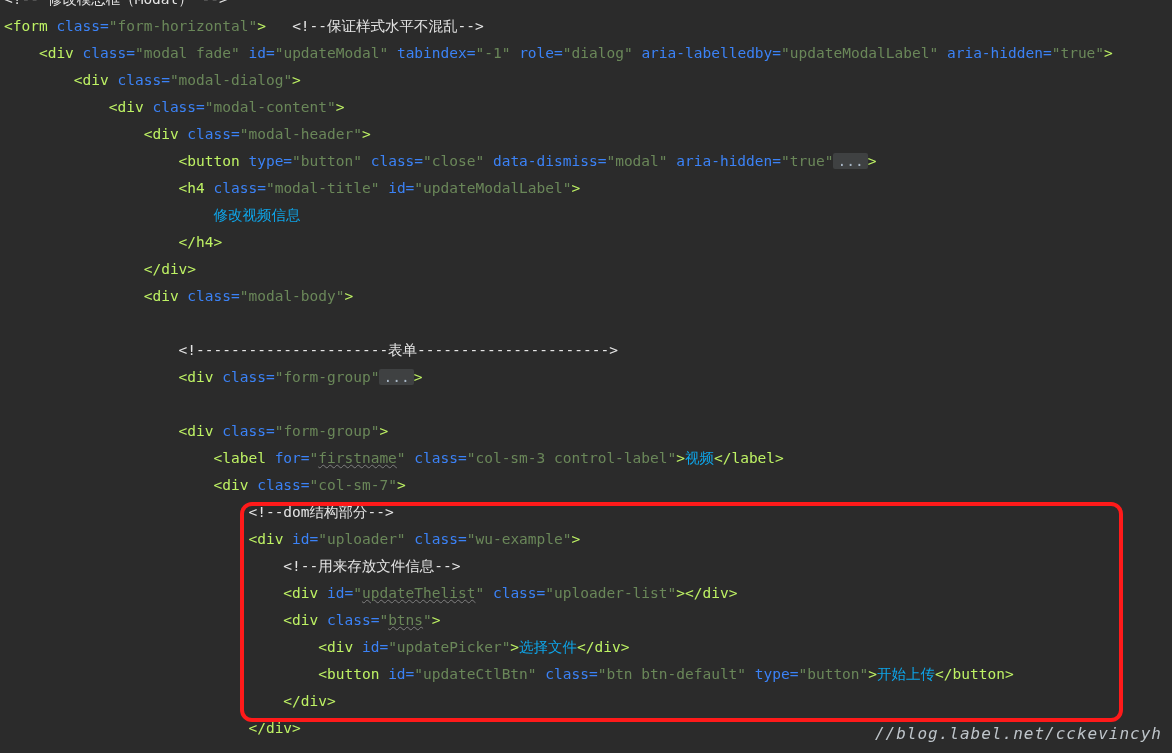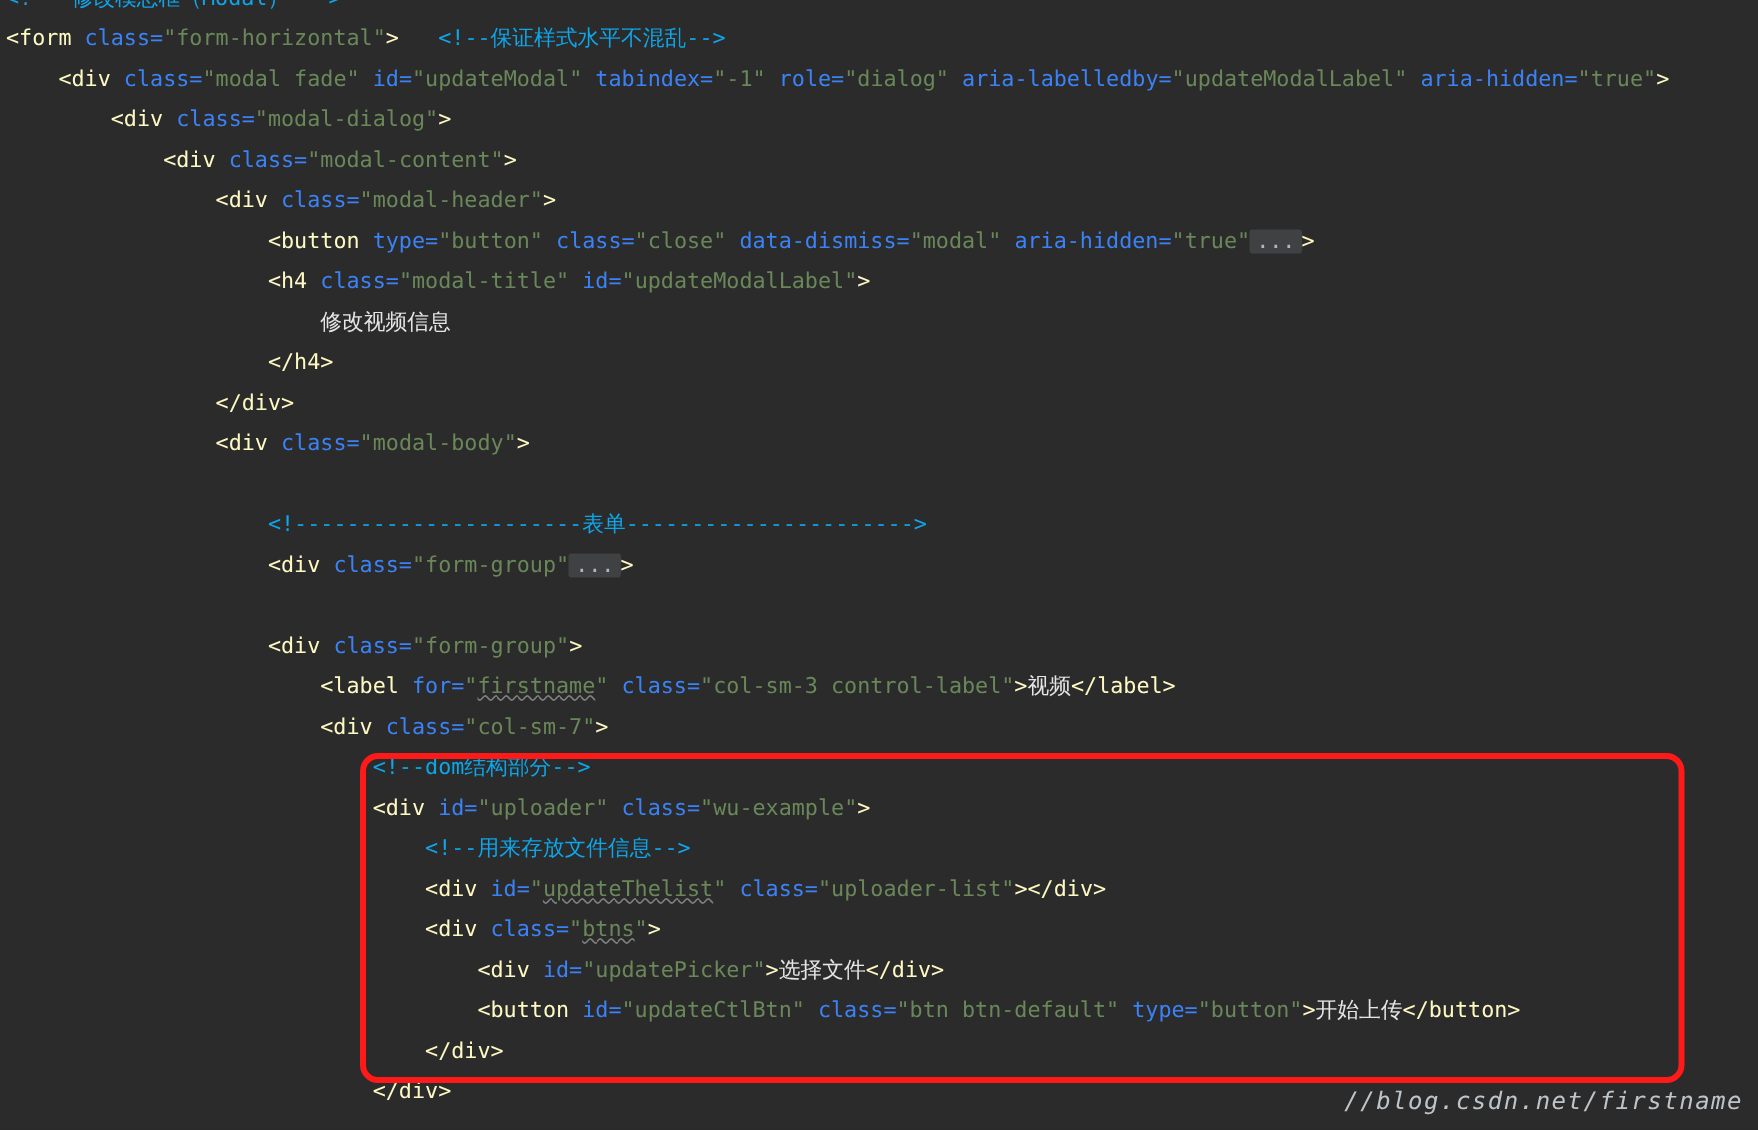--- a/index.html
+++ b/index.html
@@ -1,26 +1,26 @@
 <!DOCTYPE html>
 <html><head>
 <meta charset="utf-8">
 <style>
 html,body{margin:0;padding:0;background:#2b2b2b;font-family:"Consolas","Monaco",monospace;font-size:14.5px;line-height:27px;color:#a9b7c6;overflow:hidden}
 body{width:1172px;height:753px;position:relative}
 .code{position:absolute;left:4px;top:0;white-space:pre}
 .row{height:27px}   
-.tag{color:#fef9c3}
+.tag{color:#bef264}
 .attr{color:#3b82f6}
 .str{color:#6a8759}
-.cmt{color:#0ea5e9}
-.txt{color:#e5e5e5}
+.cmt{color:#e5e5e5}
+.txt{color:#0ea5e9}
 .fold{background:#3f4142;color:#a9b7c6;padding:0 4px;border-radius:2px}
 .wavy{text-decoration:underline wavy #808080;text-decoration-thickness:1px}
 .box{position:absolute;border:4px solid #ff1a1a;border-radius:12px;pointer-events:none}
 .watermark{position:absolute;right:10px;bottom:6px;color:#cfd6dc;font-style:italic;font-size:16px;letter-spacing:1px;opacity:.9}
 </style>
 </head>
 <body>
 
 <div class="code" id="code" style="top: -14px;"><div class="row"><span></span><span class="cmt">&lt;!-- 修改模态框（Modal） --&gt;</span></div><div class="row"><span></span><span class="tag">&lt;form </span><span class="attr">class=</span><span class="str">"form-horizontal"</span><span class="tag">&gt;</span><span class="txt">   </span><span class="cmt">&lt;!--保证样式水平不混乱--&gt;</span></div><div class="row"><span>    </span><span class="tag">&lt;div </span><span class="attr">class=</span><span class="str">"modal fade"</span><span class="txt"> </span><span class="attr">id=</span><span class="str">"updateModal"</span><span class="txt"> </span><span class="attr">tabindex=</span><span class="str">"-1"</span><span class="txt"> </span><span class="attr">role=</span><span class="str">"dialog"</span><span class="txt"> </span><span class="attr">aria-labelledby=</span><span class="str">"updateModalLabel"</span><span class="txt"> </span><span class="attr">aria-hidden=</span><span class="str">"true"</span><span class="tag">&gt;</span></div><div class="row"><span>        </span><span class="tag">&lt;div </span><span class="attr">class=</span><span class="str">"modal-dialog"</span><span class="tag">&gt;</span></div><div class="row"><span>            </span><span class="tag">&lt;div </span><span class="attr">class=</span><span class="str">"modal-content"</span><span class="tag">&gt;</span></div><div class="row"><span>                </span><span class="tag">&lt;div </span><span class="attr">class=</span><span class="str">"modal-header"</span><span class="tag">&gt;</span></div><div class="row"><span>                    </span><span class="tag">&lt;button </span><span class="attr">type=</span><span class="str">"button"</span><span class="txt"> </span><span class="attr">class=</span><span class="str">"close"</span><span class="txt"> </span><span class="attr">data-dismiss=</span><span class="str">"modal"</span><span class="txt"> </span><span class="attr">aria-hidden=</span><span class="str">"true"</span><span class="fold">...</span><span class="tag">&gt;</span></div><div class="row"><span>                    </span><span class="tag">&lt;h4 </span><span class="attr">class=</span><span class="str">"modal-title"</span><span class="txt"> </span><span class="attr">id=</span><span class="str">"updateModalLabel"</span><span class="tag">&gt;</span></div><div class="row"><span>                        </span><span class="txt">修改视频信息</span></div><div class="row"><span>                    </span><span class="tag">&lt;/h4&gt;</span></div><div class="row"><span>                </span><span class="tag">&lt;/div&gt;</span></div><div class="row"><span>                </span><span class="tag">&lt;div </span><span class="attr">class=</span><span class="str">"modal-body"</span><span class="tag">&gt;</span></div><div class="row"><span></span><span class="txt"> </span></div><div class="row"><span>                    </span><span class="cmt">&lt;!----------------------表单----------------------&gt;</span></div><div class="row"><span>                    </span><span class="tag">&lt;div </span><span class="attr">class=</span><span class="str">"form-group"</span><span class="fold">...</span><span class="tag">&gt;</span></div><div class="row"><span></span><span class="txt"> </span></div><div class="row"><span>                    </span><span class="tag">&lt;div </span><span class="attr">class=</span><span class="str">"form-group"</span><span class="tag">&gt;</span></div><div class="row"><span>                        </span><span class="tag">&lt;label </span><span class="attr">for=</span><span class="str">"</span><span class="str wavy">firstname</span><span class="str">"</span><span class="txt"> </span><span class="attr">class=</span><span class="str">"col-sm-3 control-label"</span><span class="tag">&gt;</span><span class="txt">视频</span><span class="tag">&lt;/label&gt;</span></div><div class="row"><span>                        </span><span class="tag">&lt;div </span><span class="attr">class=</span><span class="str">"col-sm-7"</span><span class="tag">&gt;</span></div><div class="row"><span>                            </span><span class="cmt">&lt;!--dom结构部分--&gt;</span></div><div class="row"><span>                            </span><span class="tag">&lt;div </span><span class="attr">id=</span><span class="str">"uploader"</span><span class="txt"> </span><span class="attr">class=</span><span class="str">"wu-example"</span><span class="tag">&gt;</span></div><div class="row"><span>                                </span><span class="cmt">&lt;!--用来存放文件信息--&gt;</span></div><div class="row"><span>                                </span><span class="tag">&lt;div </span><span class="attr">id=</span><span class="str">"</span><span class="str wavy">updateThelist</span><span class="str">"</span><span class="txt"> </span><span class="attr">class=</span><span class="str">"uploader-list"</span><span class="tag">&gt;</span><span class="tag">&lt;/div&gt;</span></div><div class="row"><span>                                </span><span class="tag">&lt;div </span><span class="attr">class=</span><span class="str">"</span><span class="str wavy">btns</span><span class="str">"</span><span class="tag">&gt;</span></div><div class="row"><span>                                    </span><span class="tag">&lt;div </span><span class="attr">id=</span><span class="str">"updatePicker"</span><span class="tag">&gt;</span><span class="txt">选择文件</span><span class="tag">&lt;/div&gt;</span></div><div class="row"><span>                                    </span><span class="tag">&lt;button </span><span class="attr">id=</span><span class="str">"updateCtlBtn"</span><span class="txt"> </span><span class="attr">class=</span><span class="str">"btn btn-default"</span><span class="txt"> </span><span class="attr">type=</span><span class="str">"button"</span><span class="tag">&gt;</span><span class="txt">开始上传</span><span class="tag">&lt;/button&gt;</span></div><div class="row"><span>                                </span><span class="tag">&lt;/div&gt;</span></div><div class="row"><span>                            </span><span class="tag">&lt;/div&gt;</span></div></div>
 <div class="box" id="hlbox" style="top: 502px; left: 240px; width: 875px; height: 212px;"></div>
-<div class="watermark">//blog.csdn.net/firstname</div>
+<div class="watermark">//blog.label.net/cckevincyh</div>
 
 </body></html>

